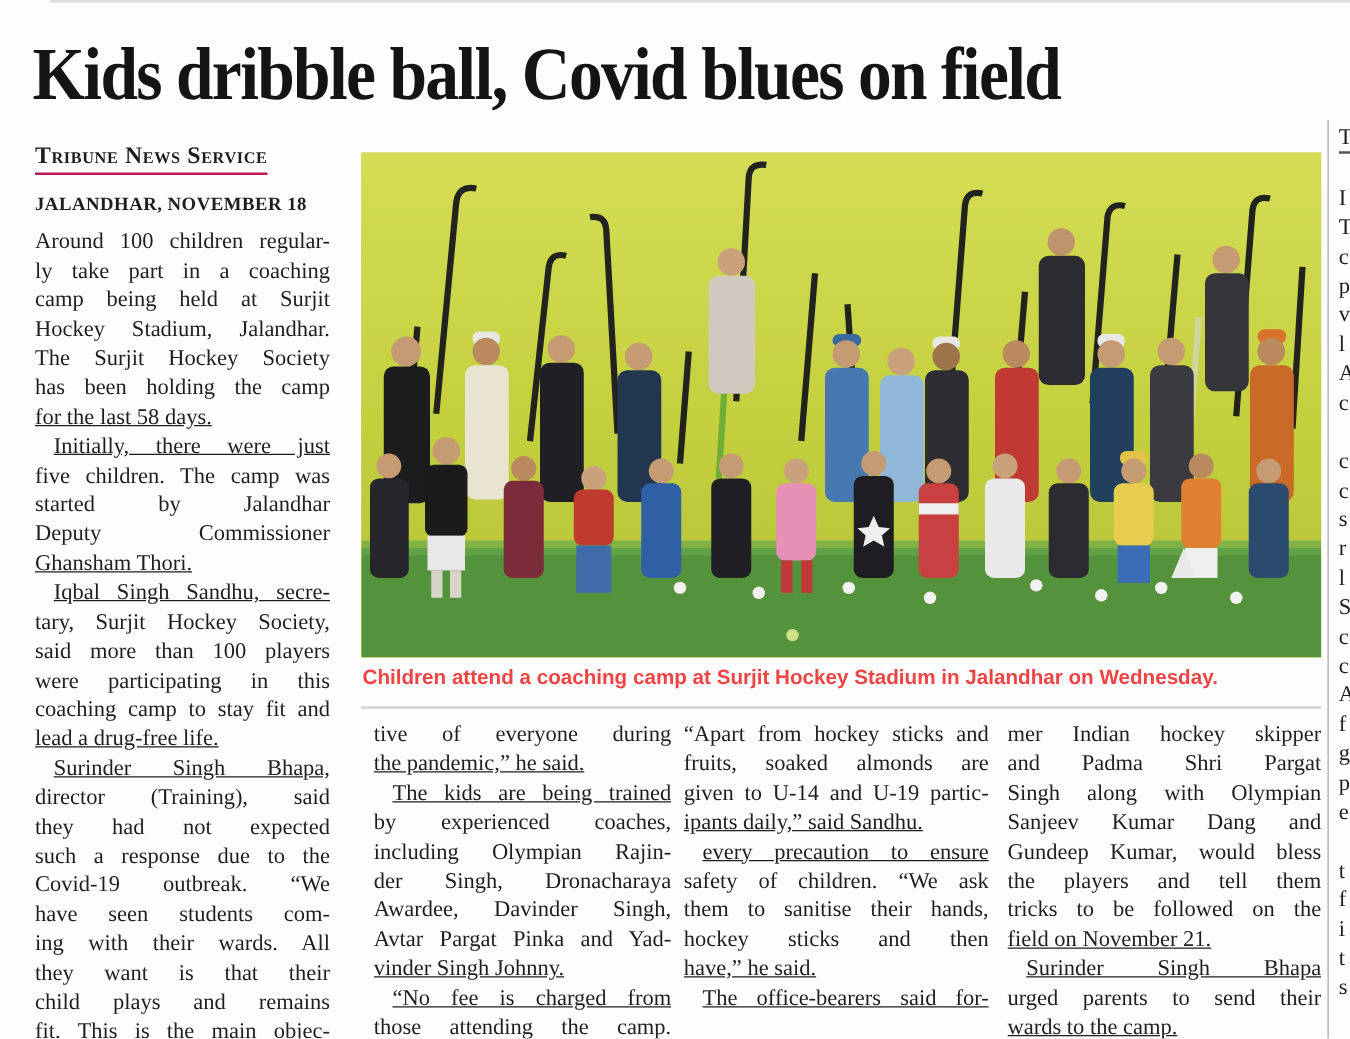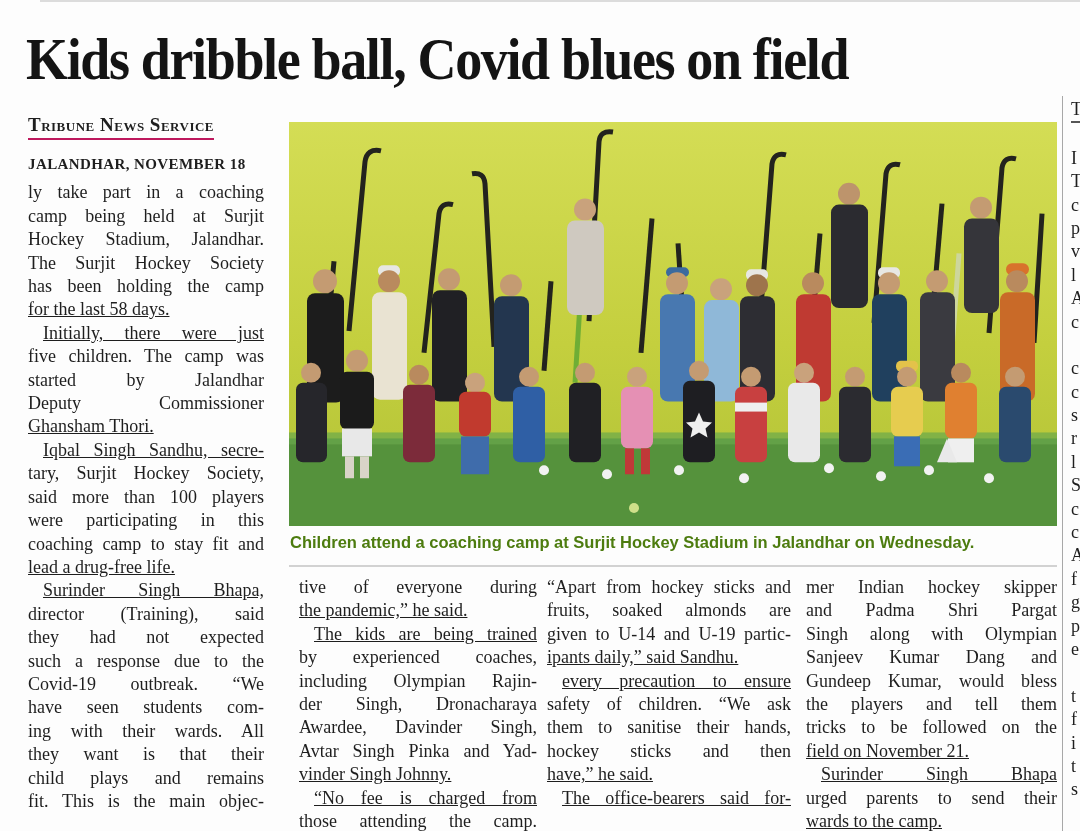--- a/index.html
+++ b/index.html
@@ -17,21 +17,21 @@
   .col-2{left:299px;top:576px;width:238px;height:255px;overflow:hidden;}
   .col-3{left:547px;top:576px;width:244px;height:255px;overflow:hidden;}
   .col-4{left:806px;top:576px;width:251px;height:255px;overflow:hidden;}
   .para{margin:0;}
   .line{text-align:justify;text-align-last:justify;}
   .line.last{text-align-last:auto;text-decoration:underline;}
   .para.indent .line:first-child{text-indent:15px;text-decoration:underline;}
   .photo{position:absolute;left:289px;top:122px;width:768px;height:404px;margin:0;
         overflow:hidden;background:#c3ce3e;}
   .caption{position:absolute;left:290px;top:533px;width:765px;
-        font-family:"Liberation Sans",sans-serif;font-weight:700;font-size:16.5px;color:#4d7c0f;}
+        font-family:"Liberation Sans",sans-serif;font-weight:700;font-size:16.5px;color:#ef4444;}
   .caption-rule{position:absolute;left:289px;top:565px;width:768px;height:2px;background:#d2d2d2;}
   .v-rule{position:absolute;left:1062px;top:96px;width:1px;height:735px;background:#a8a8a8;}
   .edge{position:absolute;left:1071px;top:98px;width:14px;font-size:18px;line-height:23.4px;
         font-weight:400;overflow:hidden;}
   .frag{height:23.4px;}
   .frag-underline{border-bottom:2px solid #555;}
 </style>
 </head>
 <body>
 
@@ -39,20 +39,21 @@
   <div class="top-hairline"></div>
 
   <h1 class="headline">Kids dribble ball, Covid blues on field</h1>
 
   <div class="byline">Tribune News Service</div>
 
   <div class="col col-1">
     <div class="dateline">JALANDHAR, NOVEMBER 18</div>
     <div>
         <div class="para">
+          <div class="line">Around 100 children regular-</div>
           <div class="line">ly take part in a coaching</div>
           <div class="line">camp being held at Surjit</div>
           <div class="line">Hockey Stadium, Jalandhar.</div>
           <div class="line">The Surjit Hockey Society</div>
           <div class="line">has been holding the camp</div>
           <div class="line last">for the last 58 days.</div>
         </div>
         <div class="para indent">
           <div class="line">Initially, there were just</div>
           <div class="line">five children. The camp was</div>
@@ -216,21 +217,21 @@
       <div class="para">
         <div class="line">tive of everyone during</div>
         <div class="line last">the pandemic,” he said.</div>
       </div>
       <div class="para indent">
         <div class="line">The kids are being trained</div>
         <div class="line">by experienced coaches,</div>
         <div class="line">including Olympian Rajin-</div>
         <div class="line">der Singh, Dronacharaya</div>
         <div class="line">Awardee, Davinder Singh,</div>
-        <div class="line">Avtar Singh Pinka and Yad-</div>
+        <div class="line">Avtar Pargat Pinka and Yad-</div>
         <div class="line last">vinder Singh Johnny.</div>
       </div>
       <div class="para indent">
         <div class="line">“No fee is charged from</div>
         <div class="line">those attending the camp.</div>
       </div>
     </div>
   <div class="col col-3">
       <div class="para">
         <div class="line">“Apart from hockey sticks and</div>

